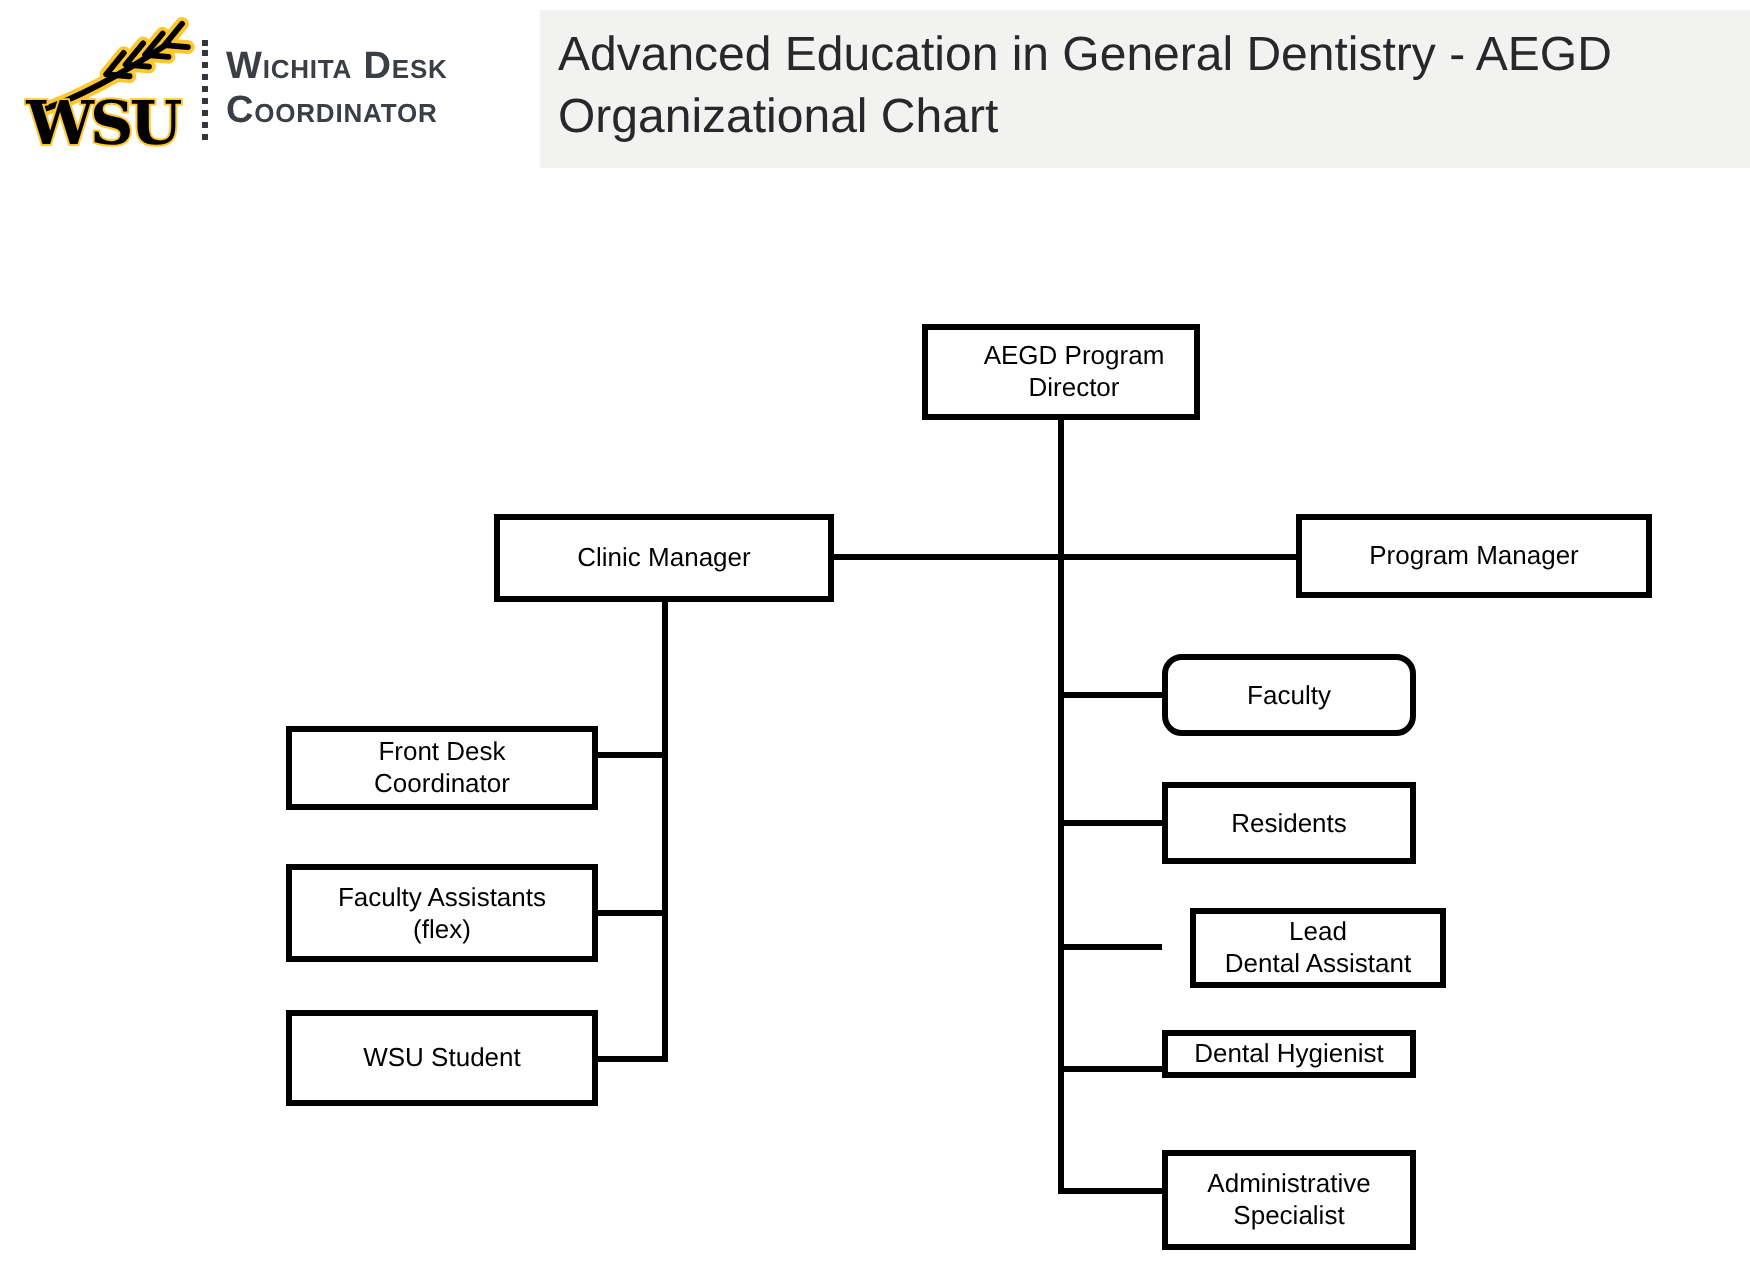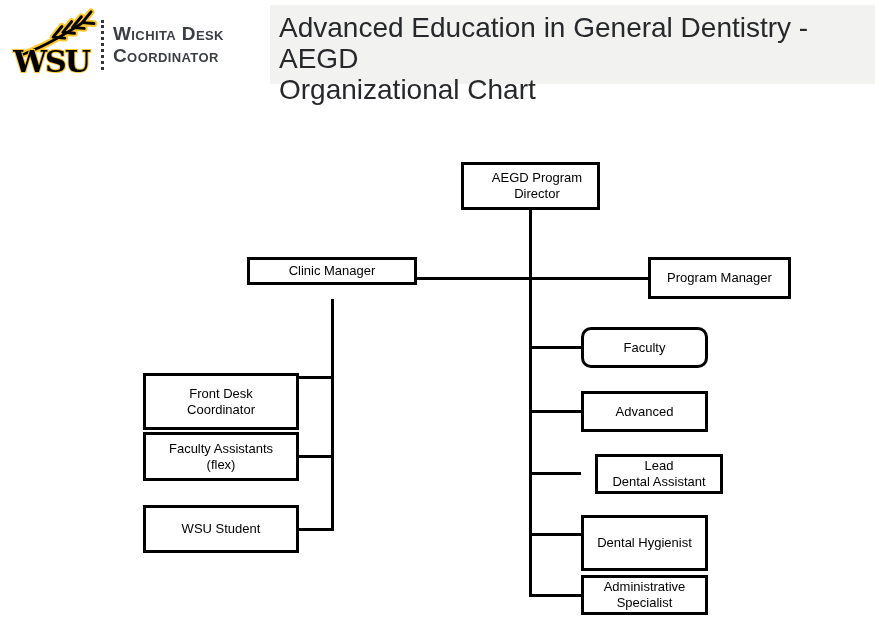--- a/index.html
+++ b/index.html
@@ -48,21 +48,21 @@
     white-space: nowrap;
   }
   .title-box {
     position: absolute;
     left: 270px; top: 5px;
     width: 605px; height: 79px;
     background: var(--title-bg, #f2f2f0);
     box-sizing: border-box;
     padding: 7px 0 0 9px;
     color: var(--title-text, #26282b);
-    font-size: 28px;
+    font-size: 24px;
     line-height: 31px;
     white-space: pre-line;
   }
 
   
   .node {
     position: absolute;
     box-sizing: border-box;
     border: 3px solid var(--node-border, #000000);
     background: #ffffff;
@@ -122,28 +122,28 @@
   <div class="line" style="left:529px; top:472px; width:52px; height:3px;"></div>
   <div class="line" style="left:529px; top:533px; width:52px; height:3px;"></div>
   <div class="line" style="left:529px; top:594px; width:52px; height:3px;"></div>
   <div class="line" style="left:331px; top:299px; width:3px;  height:232px;"></div>
   <div class="line" style="left:299px; top:376px; width:35px; height:3px;"></div>
   <div class="line" style="left:299px; top:455px; width:35px; height:3px;"></div>
   <div class="line" style="left:299px; top:528px; width:35px; height:3px;"></div>
 
   <div class="node" style="left:461px; top:162px; width:139px; height:48px;padding-left:13px;">AEGD Program
 Director</div>
-  <div class="node" style="left:247px; top:257px; width:170px; height:28px;">Clinic Manager</div>
-  <div class="node" style="left:648px; top:257px; width:143px; height:42px;">Program Manager</div>
-  <div class="node" style="left:143px; top:373px; width:156px; height:57px;">Front Desk
+  <div class="node" style="left:247px; top:257px; width:170px; height:44px;">Clinic Manager</div>
+  <div class="node" style="left:648px; top:257px; width:178px; height:42px;">Program Manager</div>
+  <div class="node" style="left:143px; top:363px; width:156px; height:42px;">Front Desk
 Coordinator</div>
   <div class="node" style="left:143px; top:432px; width:156px; height:49px;">Faculty Assistants
 (flex)</div>
   <div class="node" style="left:143px; top:505px; width:156px; height:48px;">WSU Student</div>
   <div class="node" style="left:581px; top:327px; width:127px; height:41px;border-radius:10px;">Faculty</div>
-  <div class="node" style="left:581px; top:391px; width:127px; height:41px;">Advanced</div>
+  <div class="node" style="left:581px; top:391px; width:127px; height:41px;">Residents</div>
   <div class="node" style="left:595px; top:454px; width:128px; height:40px;">Lead
 Dental Assistant</div>
-  <div class="node" style="left:581px; top:515px; width:127px; height:56px;">Dental Hygienist</div>
-  <div class="node" style="left:581px; top:575px; width:127px; height:40px;">Administrative
+  <div class="node" style="left:581px; top:515px; width:127px; height:24px;">Dental Hygienist</div>
+  <div class="node" style="left:581px; top:575px; width:127px; height:50px;">Administrative
 Specialist</div>
 
 </div>
 
 </body></html>

